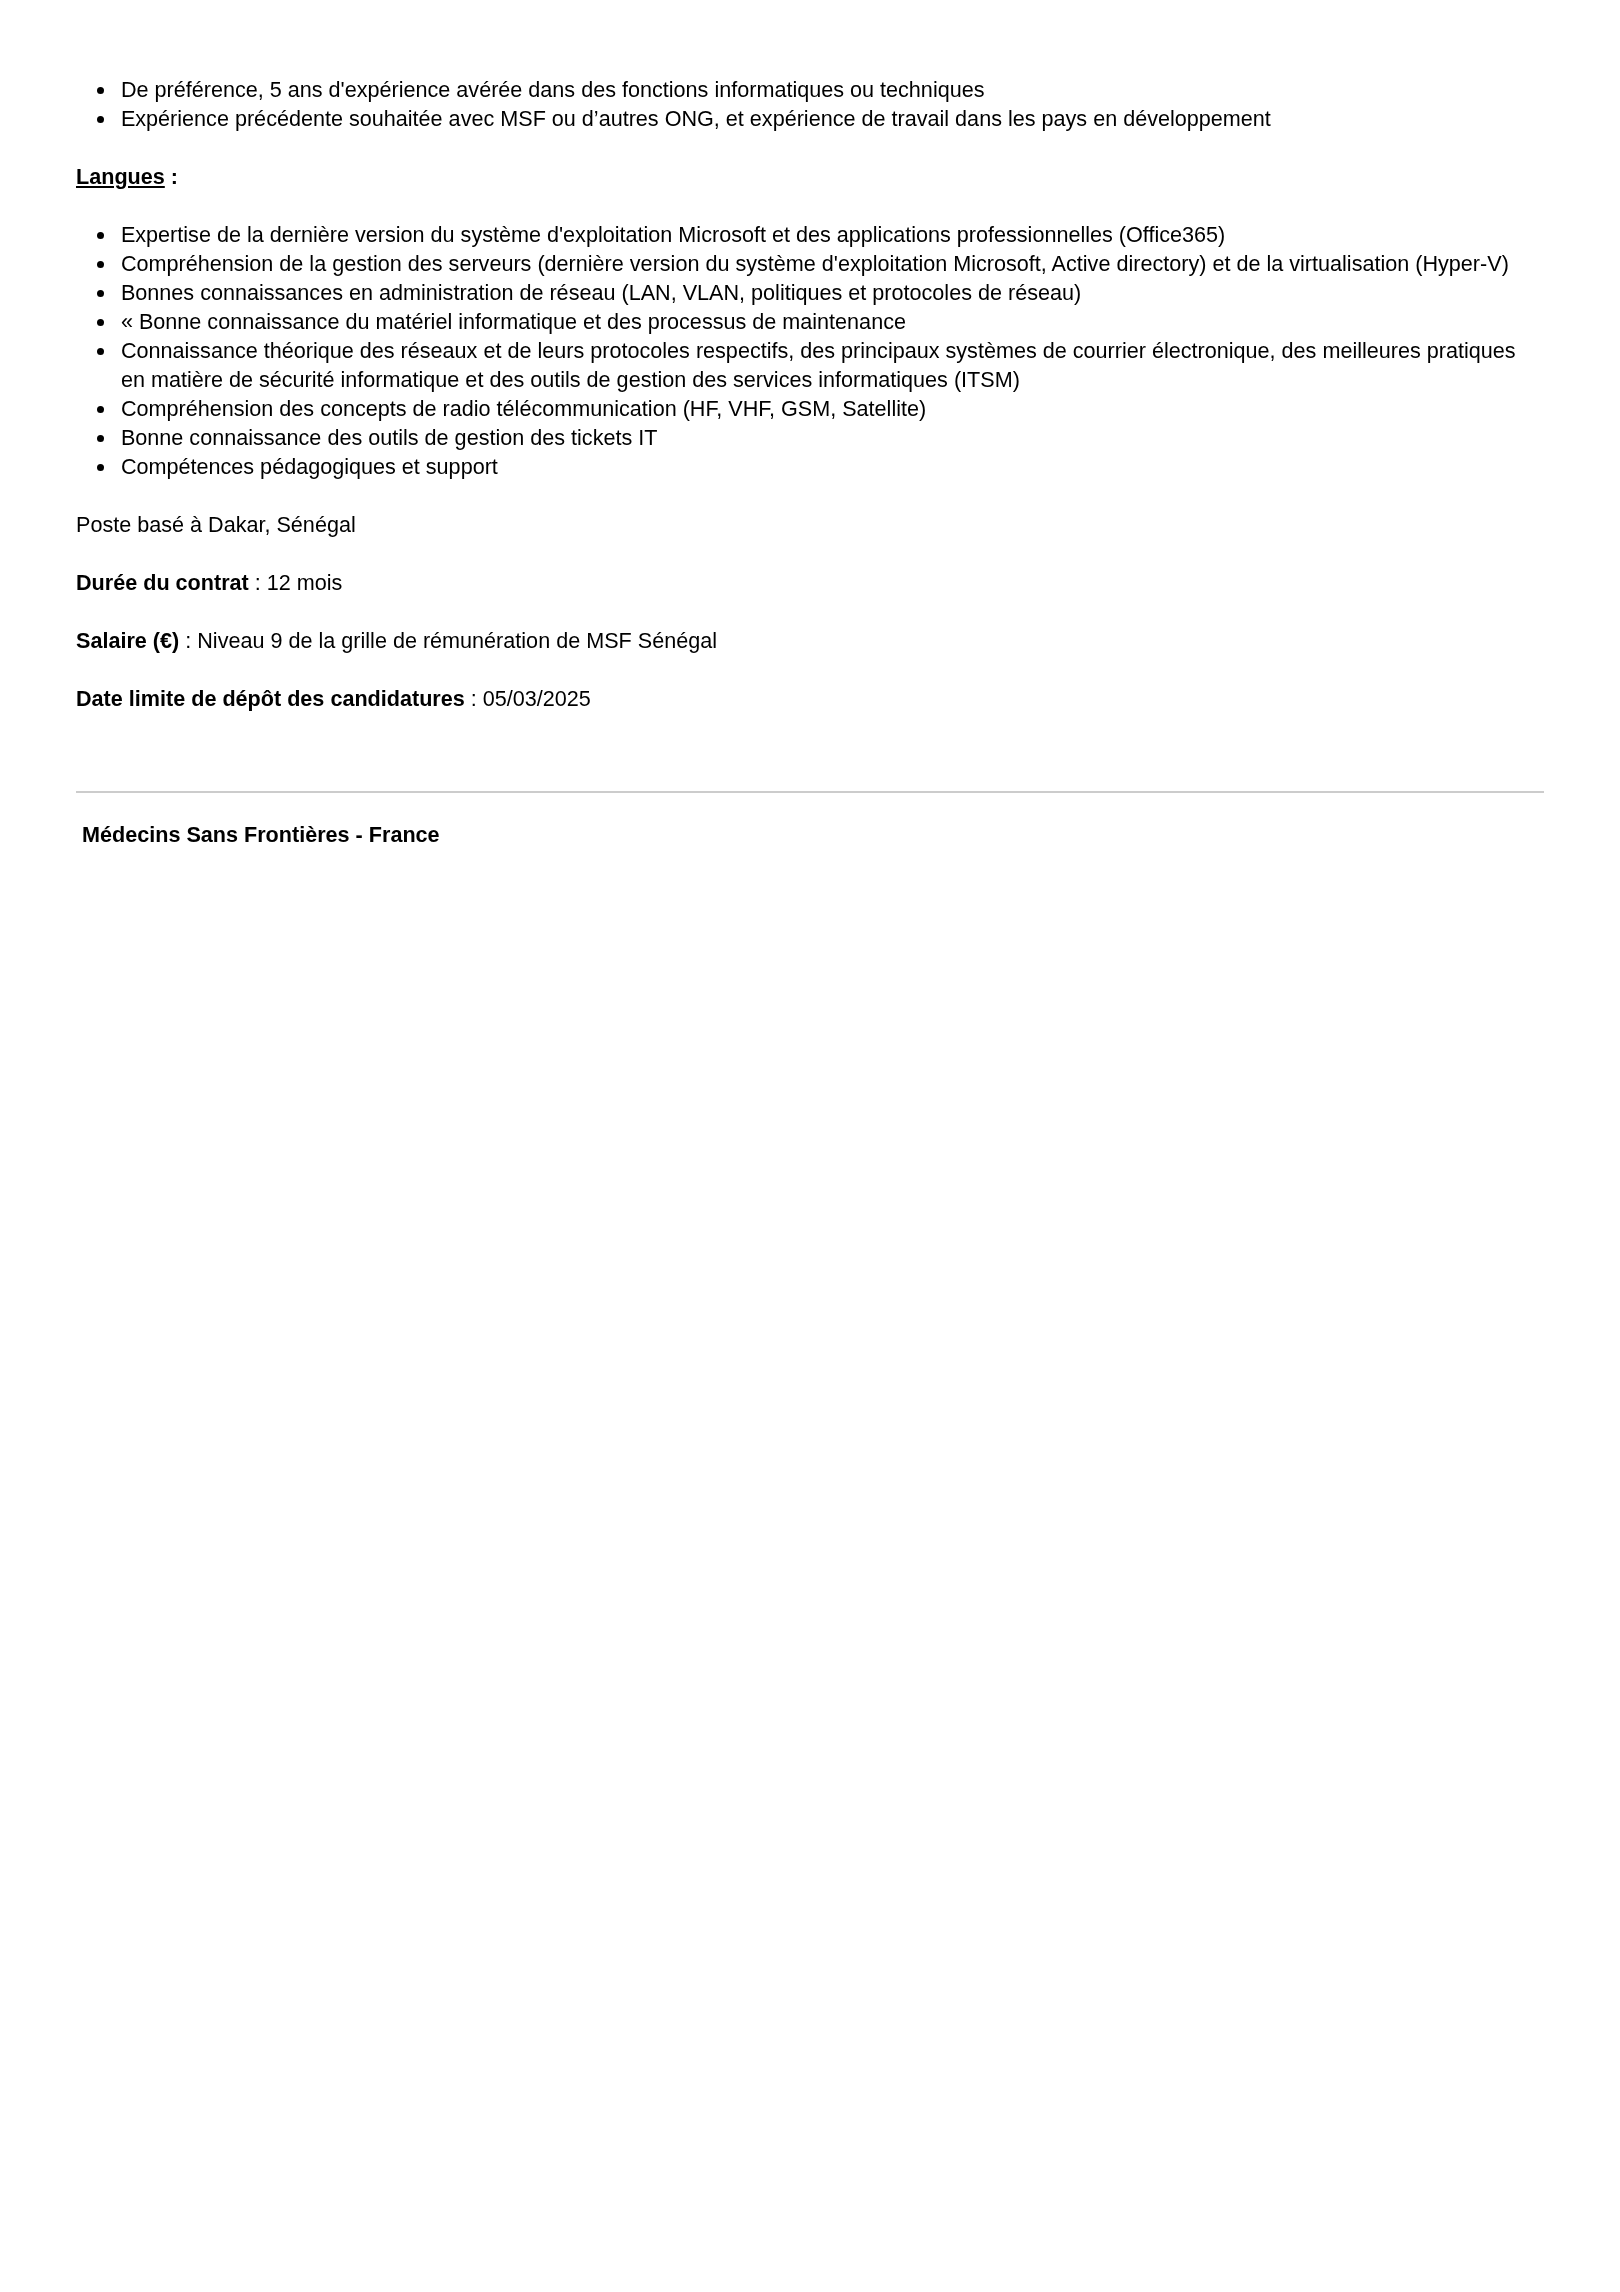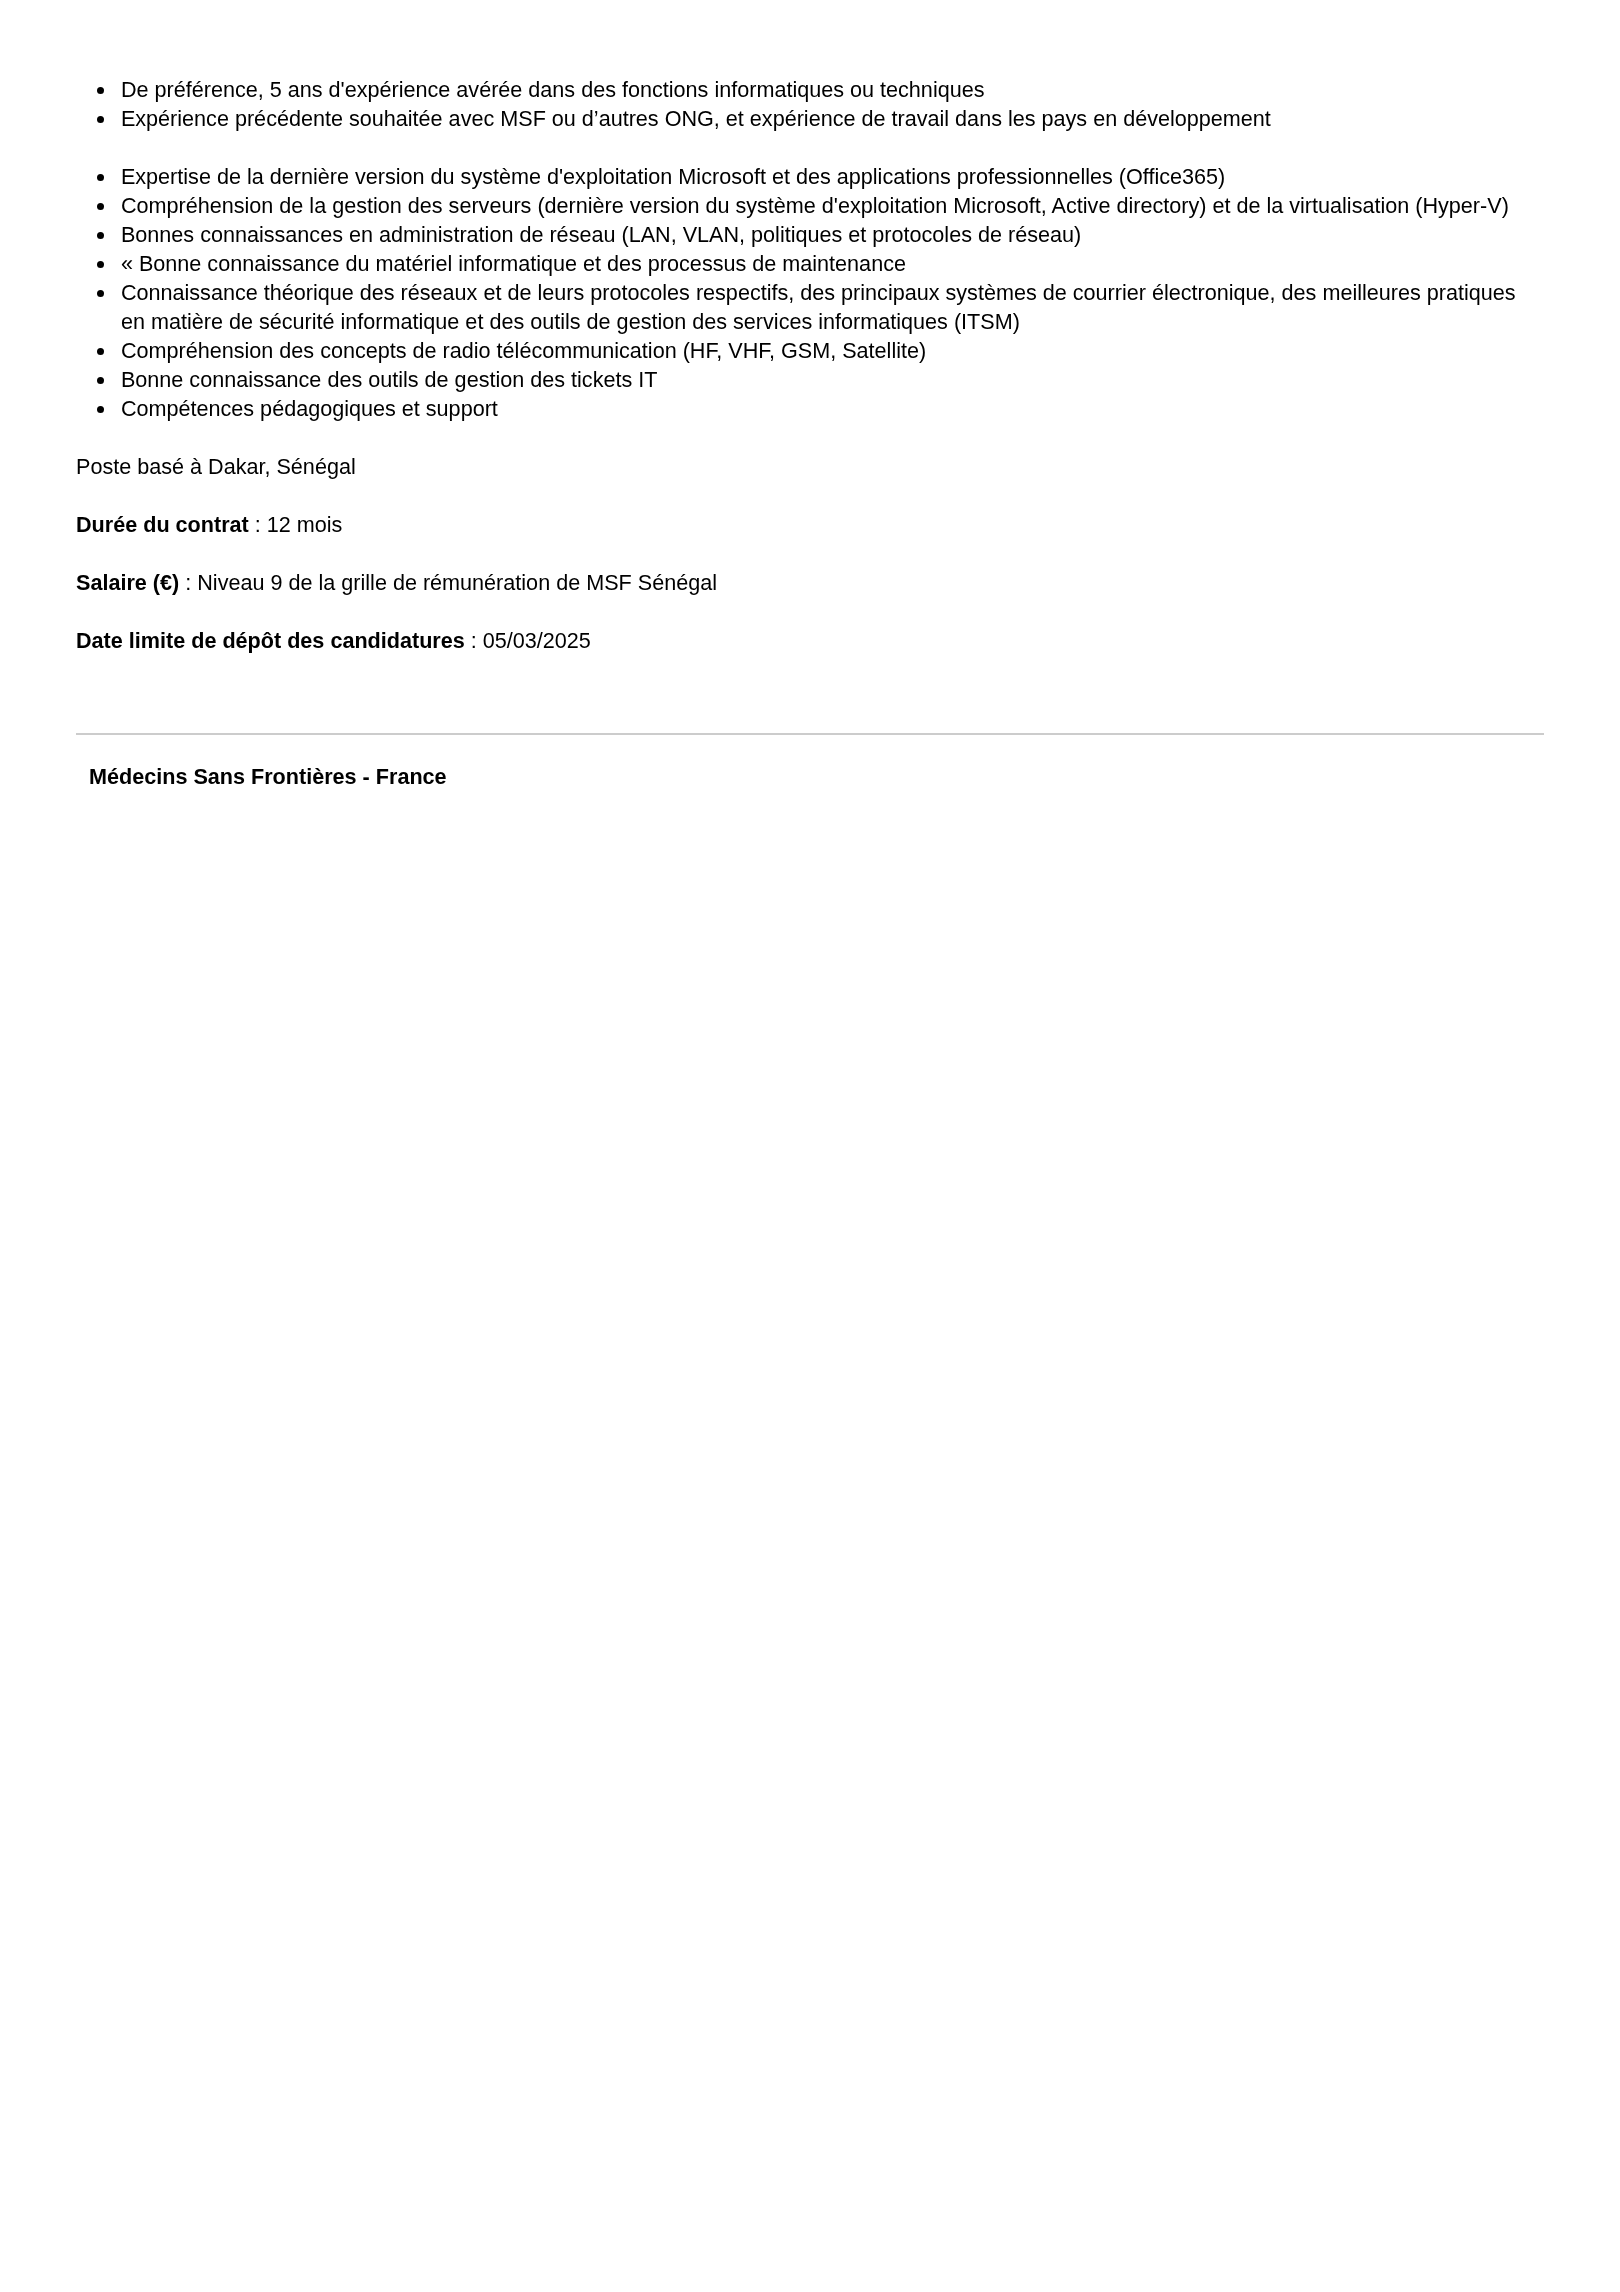--- a/index.html
+++ b/index.html
@@ -32,33 +32,34 @@
   .heading-underline .suffix-plain { font-weight: normal; }
   .bold { font-weight: bold; }
   .field strong { font-weight: bold; }
   hr.section-divider {
     border: none;
     border-top: 2px solid #cccccc;
     margin: 78px 0 27.4px 0;
   }
   .footer-org {
     font-weight: bold;
-    margin: 13px;
+    margin: 6px;
   }
 </style>
 </head>
 <body>
 
 <div class="page">
 
   <ul class="bullets">
     <li>De préférence, 5 ans d'expérience avérée dans des fonctions informatiques ou techniques</li>
     <li>Expérience précédente souhaitée avec MSF ou d’autres ONG, et expérience de travail dans les pays en développement</li>
   </ul>
 
+  <p class="heading-underline"><strong><u>Langues</u></strong><strong> :</strong></p>
 
 
 
   <ul class="bullets">
     <li>Expertise de la dernière version du système d'exploitation Microsoft et des applications professionnelles (Office365)</li>
     <li>Compréhension de la gestion des serveurs (dernière version du système d'exploitation Microsoft, Active directory) et de la virtualisation (Hyper-V)</li>
     <li>Bonnes connaissances en administration de réseau (LAN, VLAN, politiques et protocoles de réseau)</li>
     <li>« Bonne connaissance du matériel informatique et des processus de maintenance</li>
     <li>Connaissance théorique des réseaux et de leurs protocoles respectifs, des principaux systèmes de courrier électronique, des meilleures pratiques en matière de sécurité informatique et des outils de gestion des services informatiques (ITSM)</li>
     <li>Compréhension des concepts de radio télécommunication (HF, VHF, GSM, Satellite)</li>

